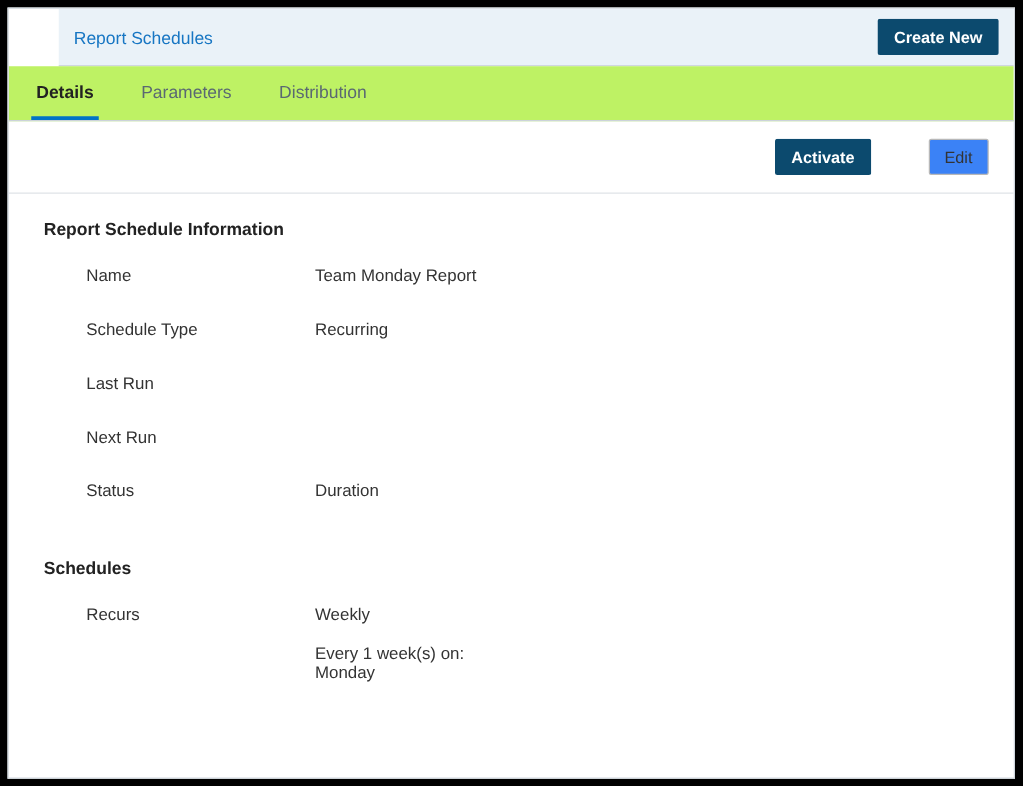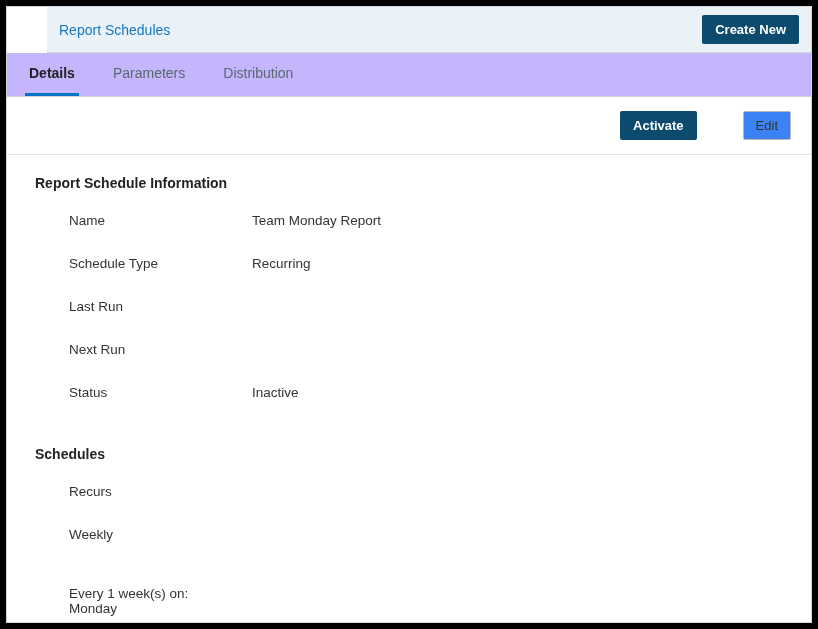--- a/index.html
+++ b/index.html
@@ -50,21 +50,21 @@
       color: #fff;
       font-weight: 600;
     }
     .btn-secondary {
       background: #3b82f6;
       color: #333;
       border: 1px solid #b8b8b8;
       margin-left: 20px;
     }
     .tabs {
-      background: #c4b5fd;
+      background: #bef264;
       padding: 0 18px;
       display: flex;
       gap: 30px;
       border-bottom: 1px solid #ccd3da;
     }
     .tab {
       padding: 12px 4px;
       font-size: 14px;
       color: #5a6872;
       cursor: pointer;
@@ -95,21 +95,20 @@
       margin-bottom: 22px;
     }
     .field-row {
       display: flex;
       margin-bottom: 28px;
       padding-left: 34px;
       gap: 28px;
     }
     .field-row.tight {
       margin-bottom: 16px;
-      flex-direction: column;
     }
     .field-label {
       width: 155px;
       font-size: 13.5px;
       color: #333;
     }
     .field-value {
       font-size: 13.5px;
       color: #333;
     }
@@ -157,21 +156,21 @@
       <div class="field-value"></div>
     </div>
 
     <div class="field-row">
       <div class="field-label">Next Run</div>
       <div class="field-value"></div>
     </div>
 
     <div class="field-row">
       <div class="field-label">Status</div>
-      <div class="field-value">Inactive</div>
+      <div class="field-value">Duration</div>
     </div>
 
     <div class="section-title section-break">Schedules</div>
 
 
     <div class="field-row tight">
       <div class="field-label">Recurs</div>
       <div class="field-value">Weekly</div>
     </div>
 

